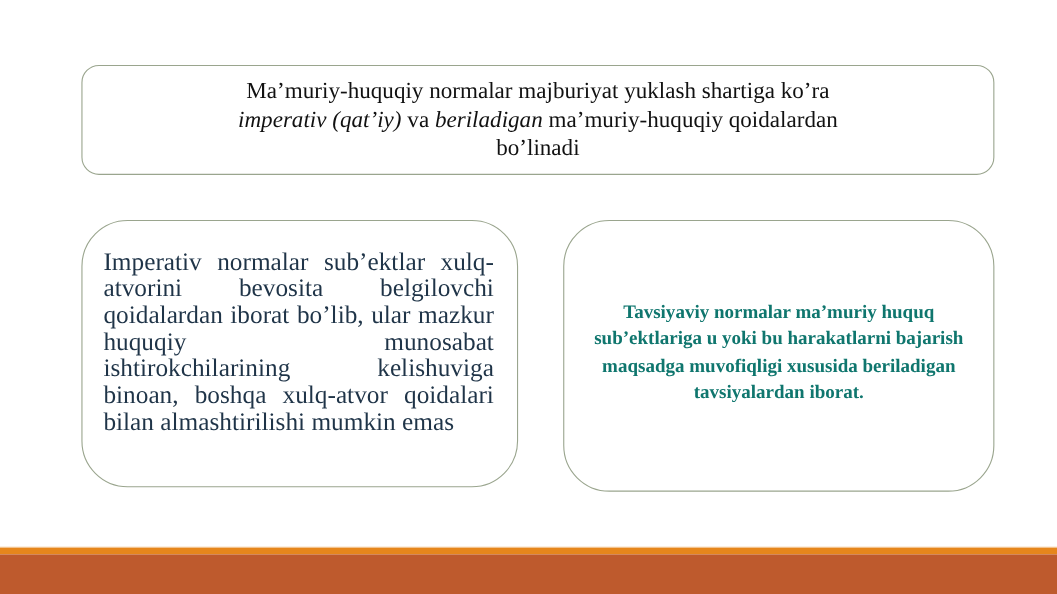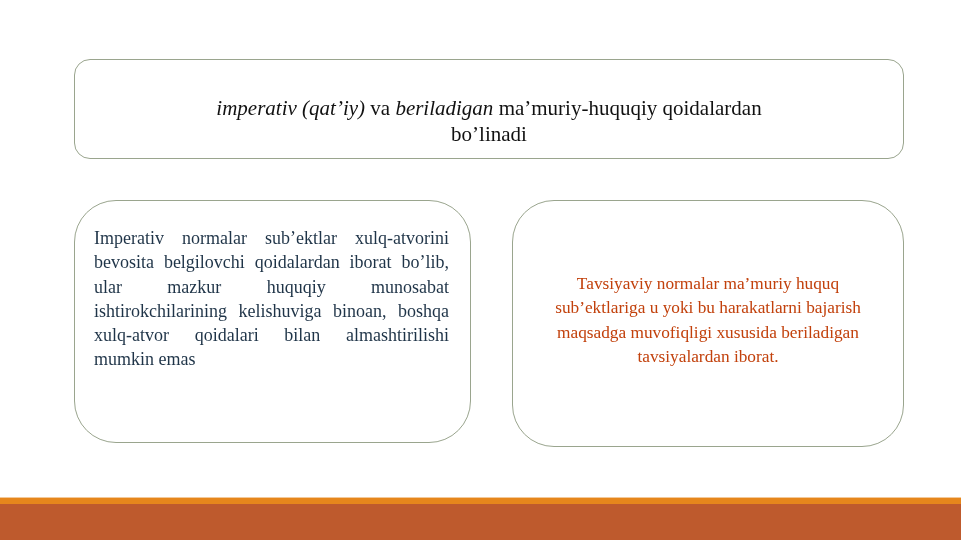--- a/index.html
+++ b/index.html
@@ -2,33 +2,33 @@
 <html><head>
 <meta charset="utf-8">
 <style>
   html, body { margin:0; padding:0; }
   body { width:961px; height:540px; position:relative; background:#ffffff; overflow:hidden; font-family:"Liberation Serif", serif; }
   .box { position:absolute; box-sizing:border-box; border:1.5px solid #9aa58e; background:#ffffff; }
   .top-box { left:74px; top:59px; width:830px; height:100px; border-radius:16px; display:flex; align-items:center; justify-content:center; }
   .top-text { text-align:center; font-size:21px; line-height:26px; color:#111; padding:0 30px; margin-top:-2px; }
   .top-text i { font-style:italic; }
   .left-box { left:74px; top:200px; width:397px; height:243px; border-radius:42px; }
-  .left-text { position:absolute; left:19px; right:21px; top:25px; font-size:18px; line-height:24.3px; color:#1f3448; text-align:justify; }
+  .left-text { position:absolute; left:19px; right:21px; top:25px; font-size:23px; line-height:24.3px; color:#1f3448; text-align:justify; }
   .right-box { left:512px; top:200px; width:392px; height:247px; border-radius:42px; display:flex; align-items:center; justify-content:center; }
-  .right-text { text-align:center; font-size:17.3px; line-height:24.3px; color:#c2410c; padding:0 20px; margin-top:-6px; }
+  .right-text { text-align:center; font-size:17.3px; line-height:24.3px; color:#0f766e; padding:0 20px; margin-top:-6px;font-weight:bold; }
   .stripe { position:absolute; left:0; top:498px; width:961px; height:6px; background:#e6861c; }
   .stripe-top { position:absolute; left:0; top:497px; width:961px; height:1px; background:#f3c99a; }
   .band { position:absolute; left:0; top:504px; width:961px; height:36px; background:#be5a2d; }
 </style>
 </head>
 <body>
 
 <div class="box top-box">
   <div class="top-text">
-    <br>
+    <span>Ma’muriy-huquqiy normalar majburiyat yuklash shartiga  ko’ra</span><br>
     <i>imperativ (qat’iy)</i><span> va </span><i>beriladigan</i><span> ma’muriy-huquqiy qoidalardan</span><br>
     <span>bo’linadi</span>
   </div>
 </div>
 
 <div class="box left-box">
   <div class="left-text">Imperativ normalar sub’ektlar xulq-atvorini bevosita belgilovchi qoidalardan iborat bo’lib, ular mazkur huquqiy munosabat ishtirokchilarining kelishuviga binoan, boshqa xulq-atvor qoidalari bilan almashtirilishi mumkin emas</div>
 </div>
 
 <div class="box right-box">

